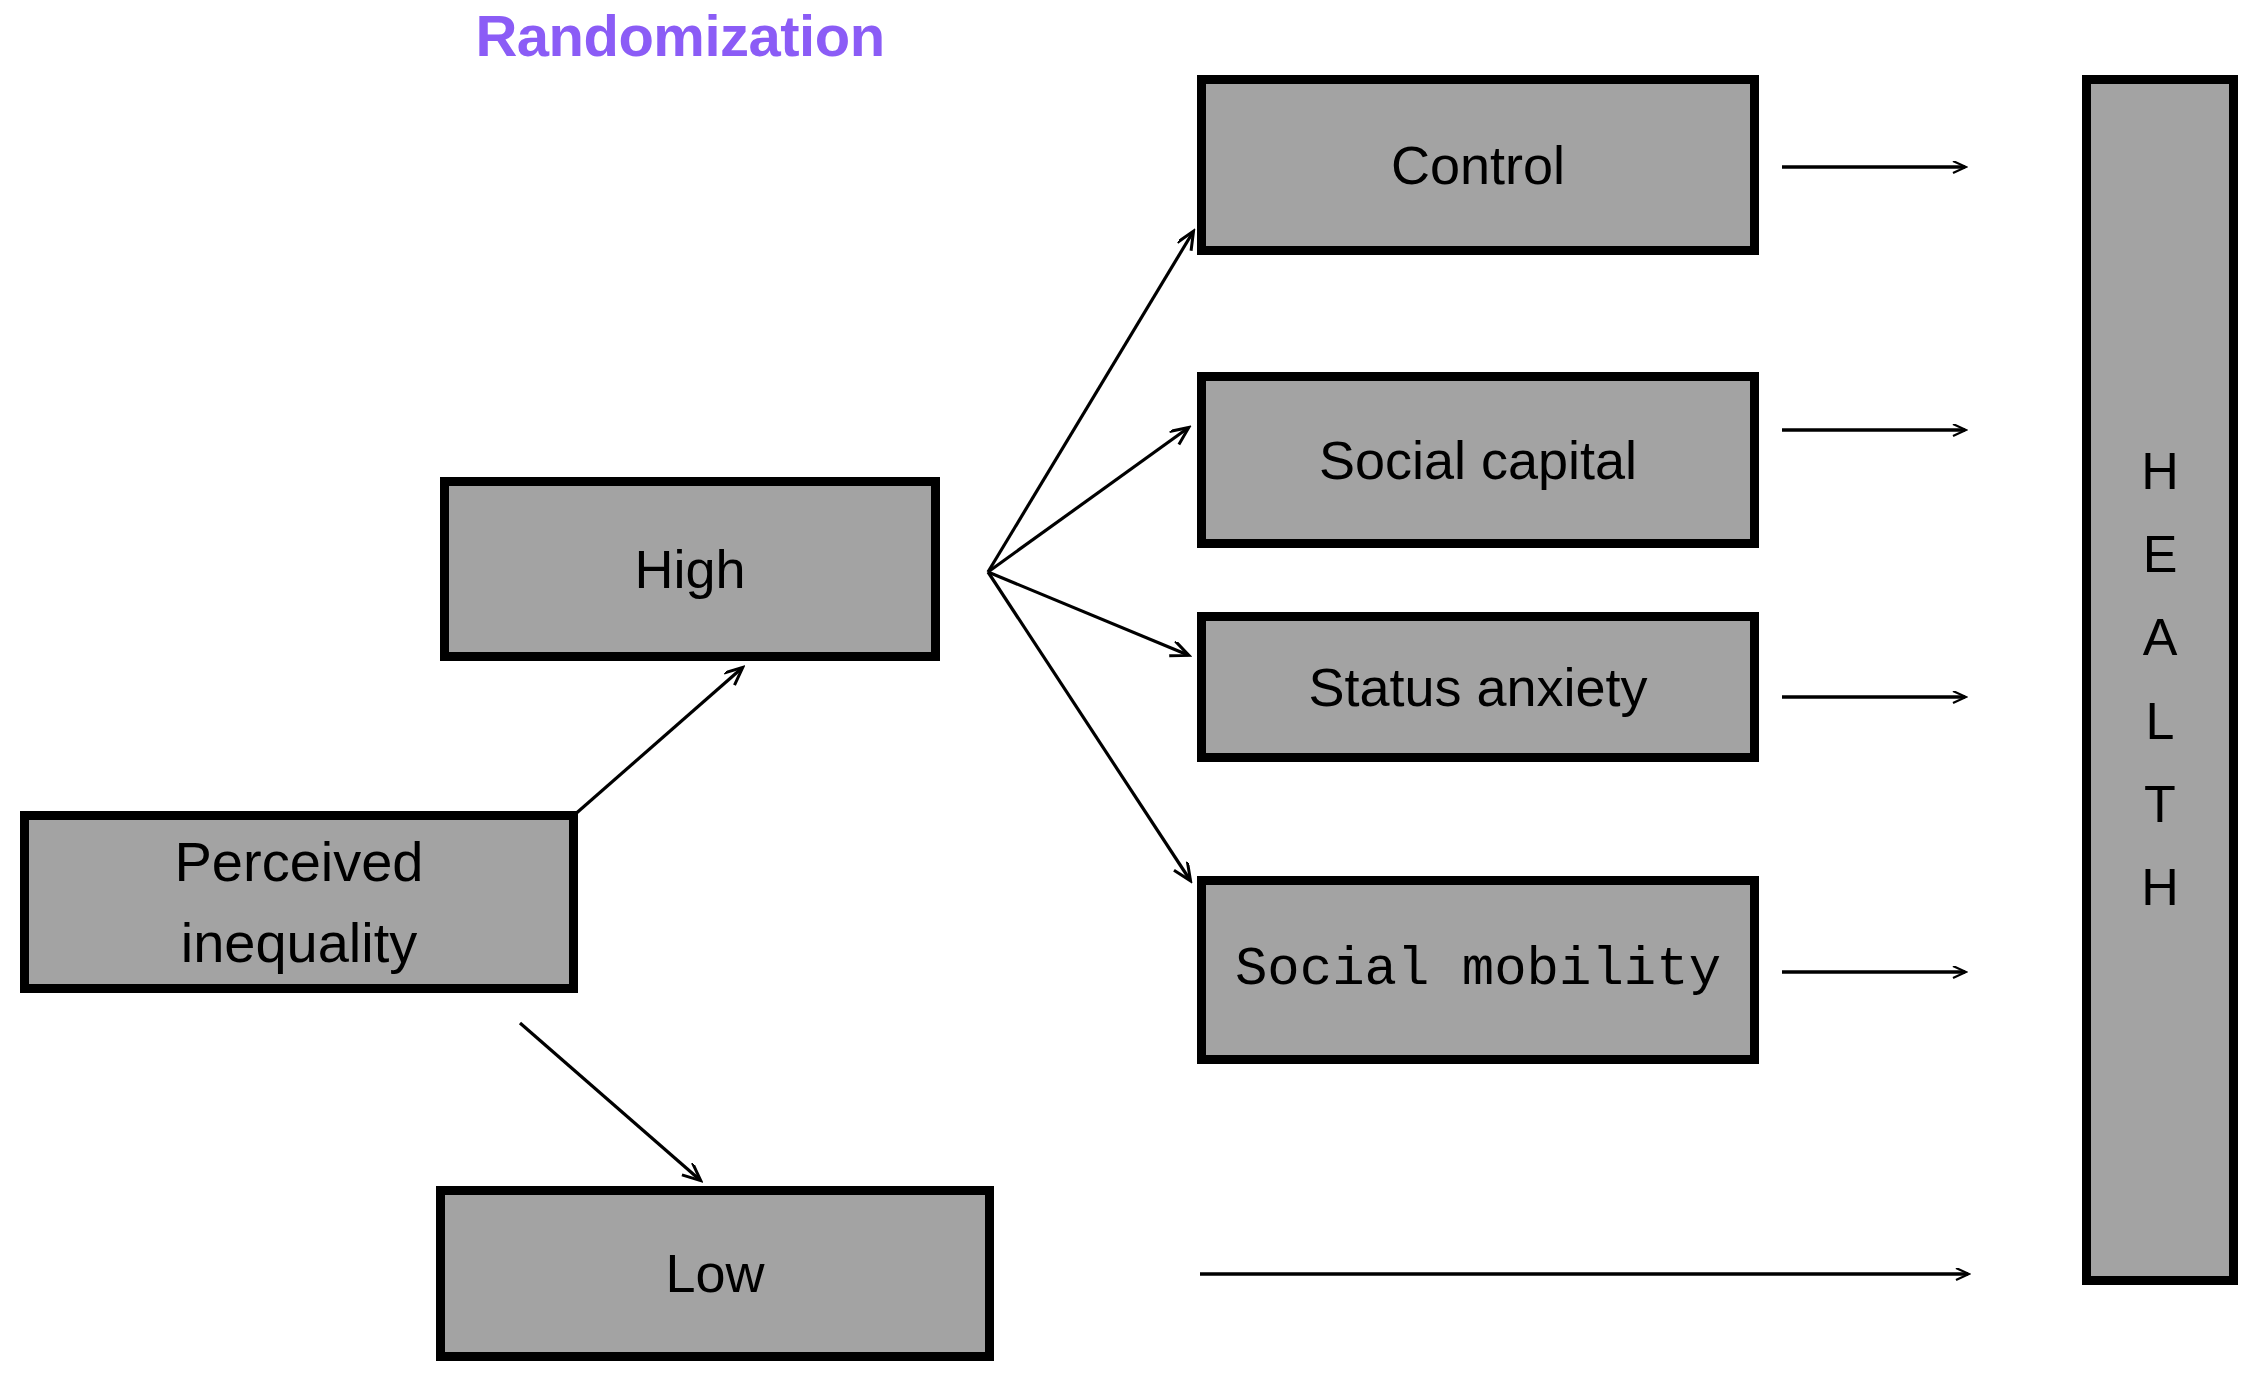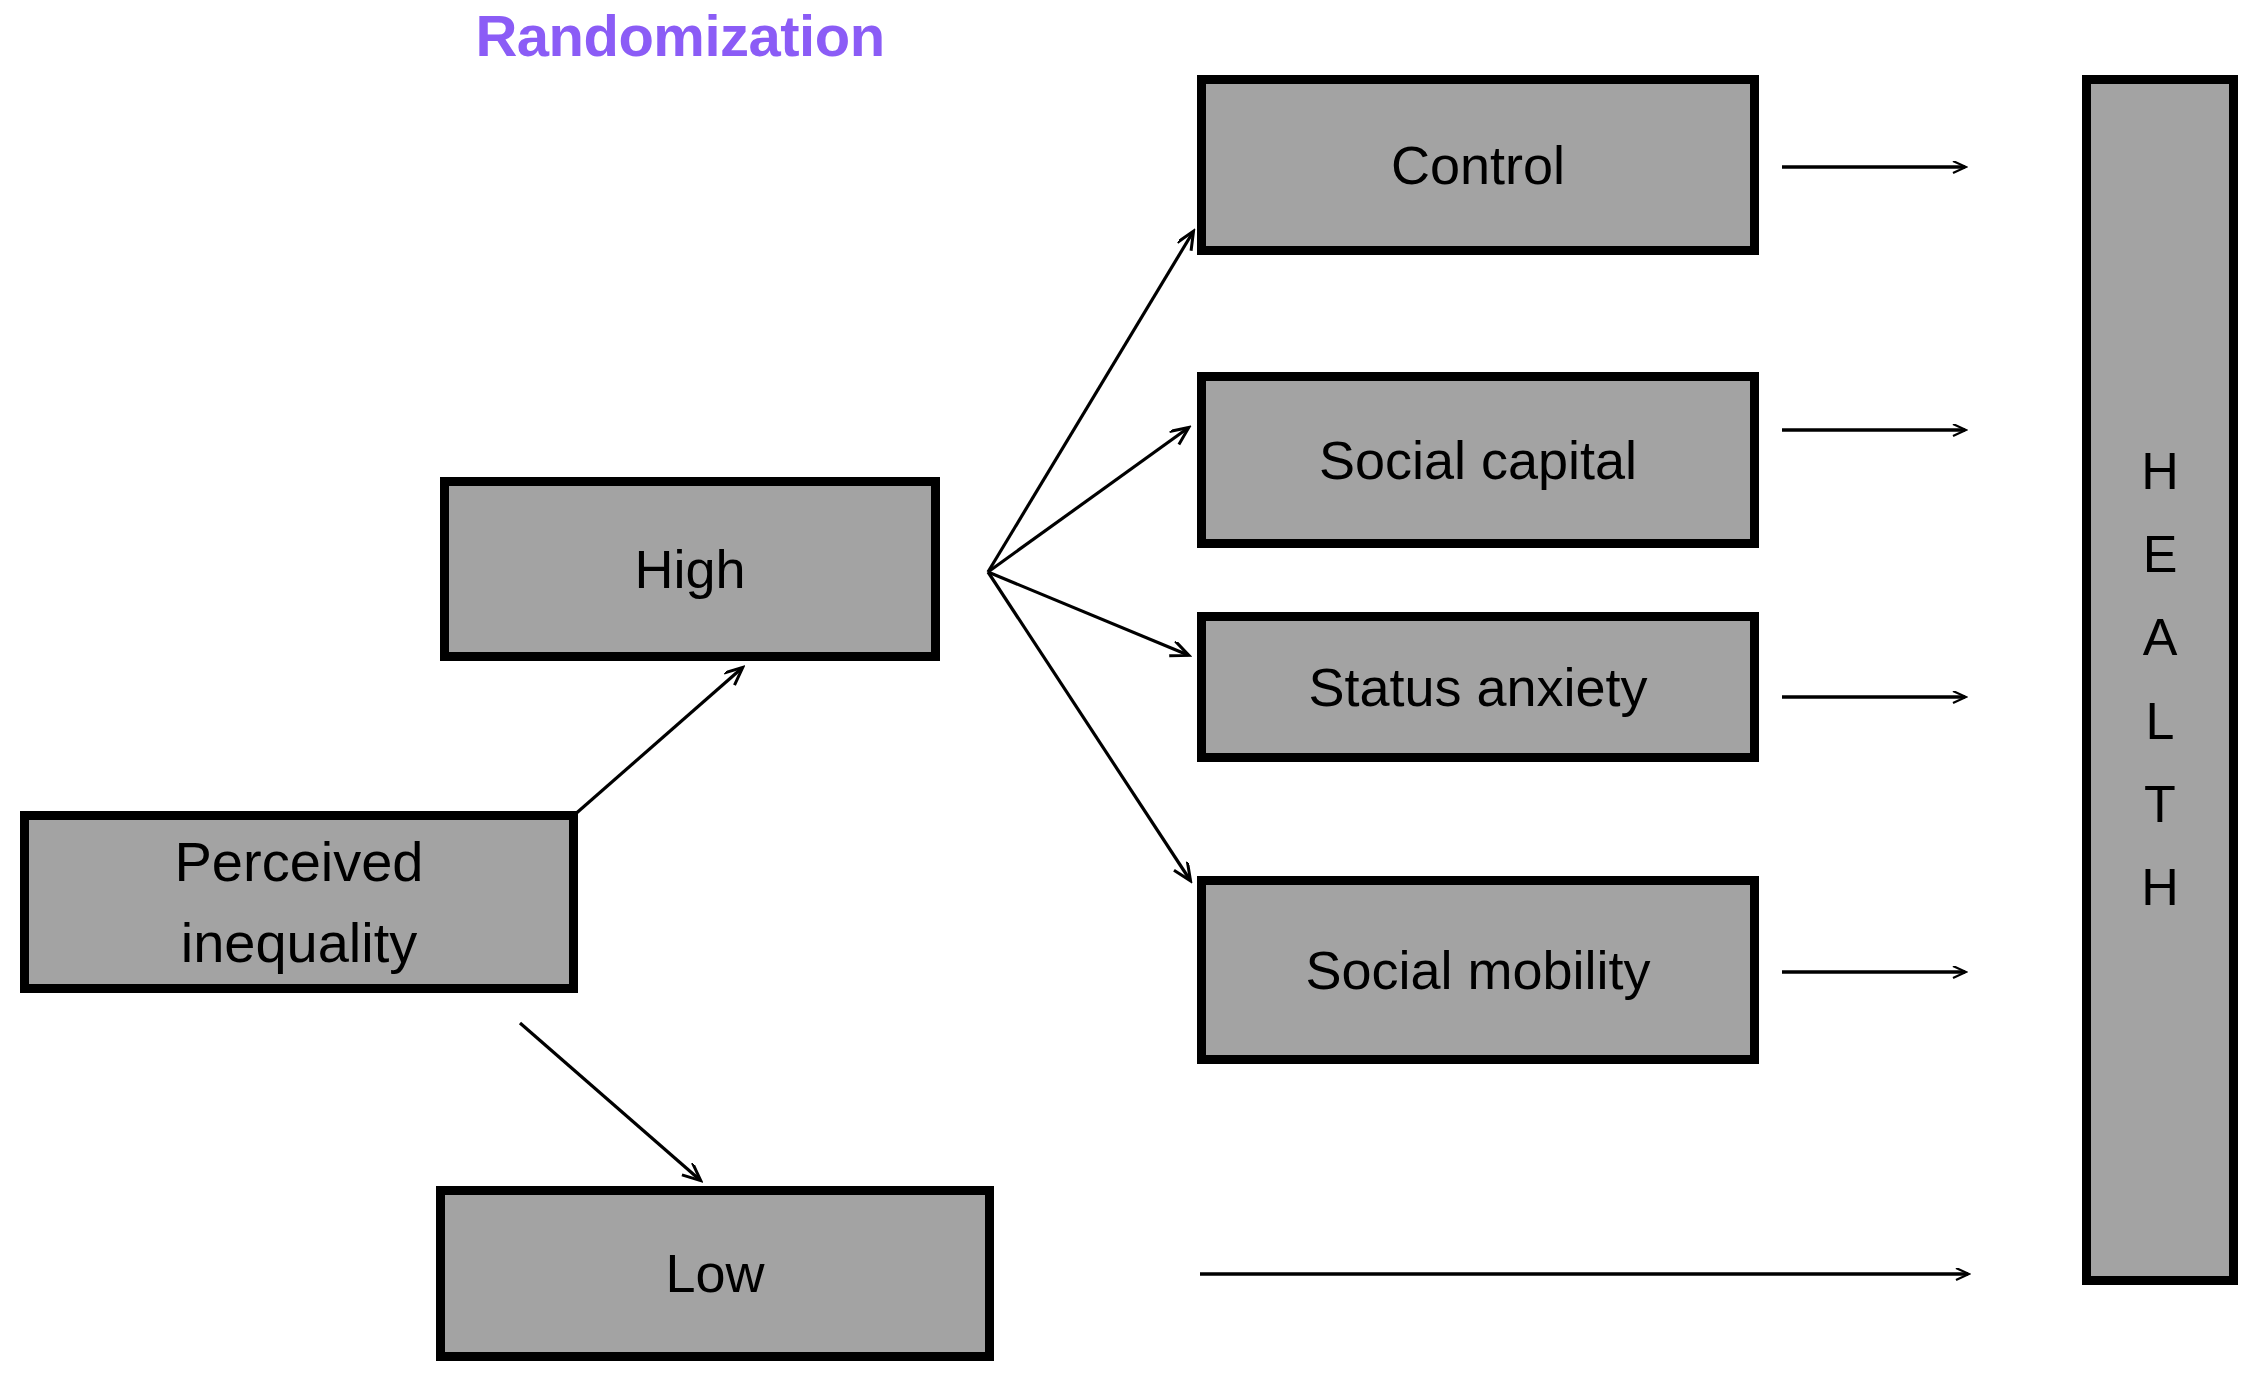--- a/index.html
+++ b/index.html
@@ -41,21 +41,21 @@
     line-height: 1.45;
     white-space: pre-line;
   }
   #node-high        { left: 440px;  top: 477px;  width: 500px;  height: 184px; }
   #node-perceived   { left: 20px;   top: 811px;  width: 558px;  height: 182px;
                       font-size: 56px; }
   #node-low         { left: 436px;  top: 1186px; width: 558px;  height: 175px; }
   #node-control     { left: 1197px; top: 75px;   width: 562px;  height: 180px; }
   #node-capital     { left: 1197px; top: 340px;  width: 562px;  height: 176px; margin-top: 32px; }
   #node-anxiety     { left: 1197px; top: 612px;  width: 562px;  height: 150px; }
-  #node-mobility    { left: 1197px; top: 876px;  width: 562px;  height: 188px; }
+  #node-mobility    { left: 1197px; top: 876px;  width: 562px;  height: 188px; font-family: Liberation Mono, monospace; }
 
   #node-health {
     left: 2082px; top: 75px; width: 156px; height: 1210px;
     display: block;
     padding: 0;
   }
   .health-stack {
     position: absolute;
     left: 0;
     right: 0;

